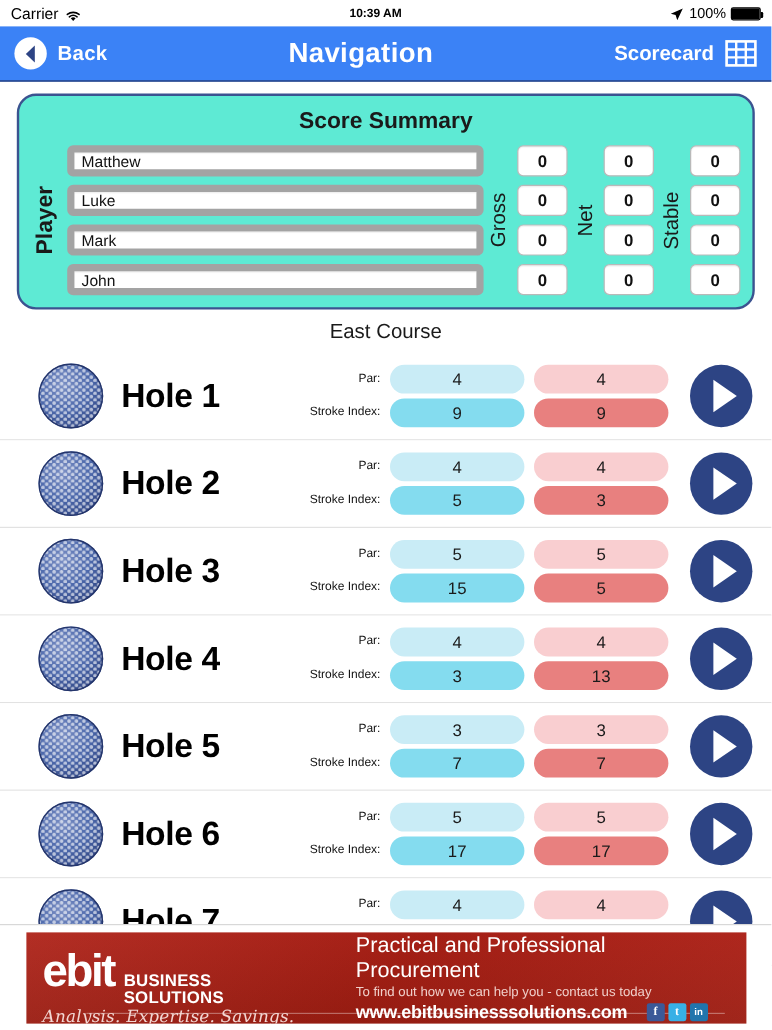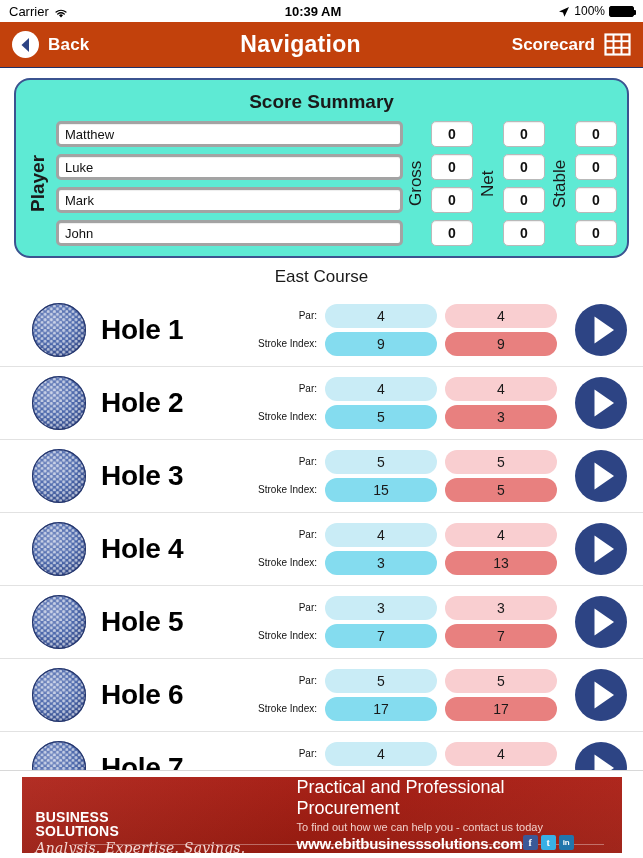--- a/index.html
+++ b/index.html
@@ -23,21 +23,21 @@
   .status-bar {
     height: 22px;
     display: flex;
     align-items: center;
     padding: 0 9px;
     font-size: 13px;
     color: #000;
     background: #ffffff;
   }
   .status-left { display: flex; align-items: center; gap: 5px; }
-  .status-center { flex: 1; text-align: center; font-weight: bold; font-size: 13px; }
+  .status-center { flex: 1; text-align: center; font-weight: bold; font-size: 10px; }
   .status-right { display: flex; align-items: center; gap: 4px; }
   .wifi-icon { display:inline-block; width: 14px; height: 11px; position: relative; top: 1px; }
   .loc-icon { display:inline-block; width: 12px; height: 12px; position: relative; top: 1px; }
   .batt-pct { font-size: 12px; }
   .battery {
     display: inline-block;
     width: 25px; height: 11px;
     border: 1px solid #000;
     border-radius: 2px;
     position: relative;
@@ -49,21 +49,21 @@
     position: absolute;
     right: -3px; top: 3px;
     width: 2px; height: 5px;
     background: #000;
     border-radius: 0 1px 1px 0;
   }
 
   
   .navbar {
     height: 46px;
-    background: #c2410c;
+    background: #3b82f6;
     display: flex;
     align-items: center;
     justify-content: space-between;
     padding: 0 12px;
     color: #ffffff;
     border-bottom: 1px solid #1e3068;
     text-align: center;
   }
   .nav-back { display: flex; align-items: center; gap: 9px; cursor: pointer; }
   .back-circle {
@@ -106,21 +106,21 @@
     justify-content: center;
     padding: 0 3px;
   }
   .vlabel.small { font-size: 17px; font-weight: normal; }
 
   .name-col { flex: 1; display: flex; flex-direction: column; gap: 7px; padding-left: 4px; }
   .score-col { display: flex; flex-direction: column; gap: 7px; padding: 0 2px; }
 
   .name-input {
     height: 26px;
-    border: 3px solid #a3a3a3;
+    border: 6px solid #a3a3a3;
     border-radius: 5px;
     background: #ffffff;
     font-family: "Liberation Sans", sans-serif;
     font-size: 13px;
     color: #111;
     padding: 0 6px;
     width: 100%;
     box-shadow: 0 1px 1px rgba(0,0,0,.07) inset;
   }
   .score-input {
@@ -240,21 +240,21 @@
     color: #f3d7d3;
     font-size: 14px;
     font-family: "DejaVu Serif", serif;
     font-style: italic;
     margin-top: 2px;
     letter-spacing: .2px;
   }
   .ad-right { flex: 1; position: relative; z-index: 2; padding-left: 16px; }
   .ad-head { color: #ffffff; font-size: 18px; line-height: 1.15; }
   .ad-sub { color: #f0cfca; font-size: 11px; margin-top: 3px; }
-  .ad-urlrow { display: flex; align-items: flex-start; gap: 0; margin-top: 2px; }
+  .ad-urlrow { display: flex; align-items: center; gap: 16px; margin-top: 2px; }
   .ad-url { color: #ffffff; font-size: 15px; font-weight: bold; letter-spacing: -.2px; }
   .soc { display: flex; gap: 3px; }
   .soc span {
     width: 15px; height: 15px;
     border-radius: 2px;
     display: flex; align-items: center; justify-content: center;
     font-size: 10px; font-weight: bold; color: #fff;
     font-family: "Liberation Serif", serif;
   }
   .soc .fb { background: #3b5998; }
@@ -623,20 +623,21 @@
   <circle cx="28" cy="28" r="26" fill="#2d4484"></circle>
   <path d="M21.5 14.5 L41 28 L21.5 41.5 Z" fill="#ffffff"></path>
 </svg></div>
   </div>
     </div>
 
   <div class="ad-banner">
     <div class="ad-inner">
       <div class="ad-left">
         <div class="ad-logo-row">
+          <span class="ad-ebit">ebit</span>
           <span class="ad-bs">
             <div>BUSINESS</div>
             <div>SOLUTIONS</div>
           </span>
         </div>
         <div class="ad-tag">Analysis. Expertise. Savings.</div>
       </div>
       <div class="ad-right">
         <div class="ad-head">Practical and Professional Procurement</div>
         <div class="ad-sub">To find out how we can help you - contact us today</div>

